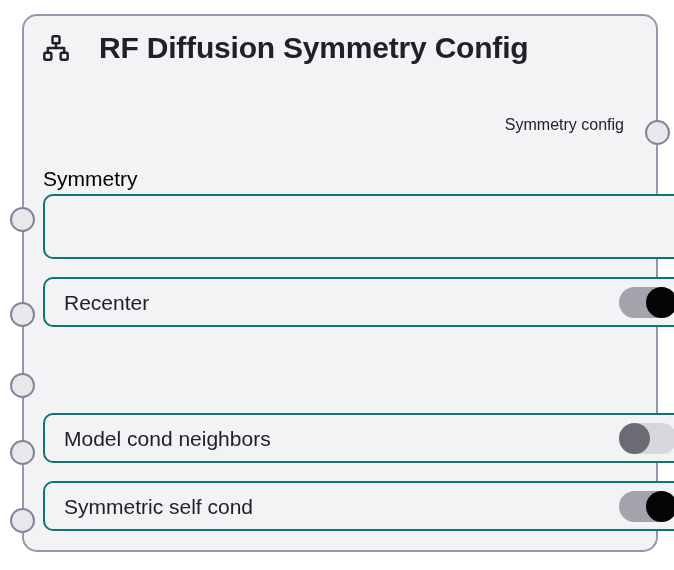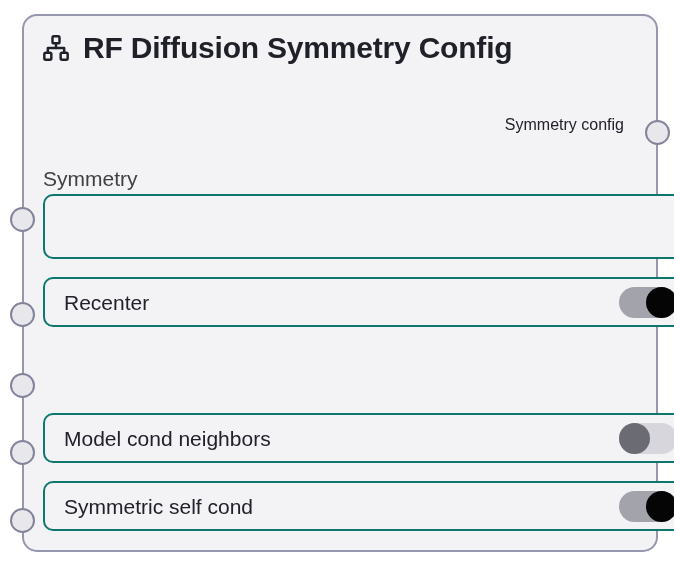--- a/index.html
+++ b/index.html
@@ -29,21 +29,21 @@
     border-radius: 15px;
   }
 
   
   .node-header {
     position: absolute;
     left: 18px;
     top: 17px;
     display: flex;
     align-items: center;
-    gap: 13px;
+    gap: 29px;
   }
   .node-icon {
     width: 28px;
     height: 28px;
     display: block;
     flex: 0 0 auto;
   }
   .node-title {
     font-size: 30px;
     font-weight: 600;
@@ -88,21 +88,21 @@
   .port.in-radius    { top: 357px; }
   .port.in-neighbors { top: 424px; }
   .port.in-selfcond  { top: 492px; }
 
   
   .field-label {
     position: absolute;
     left: 19px;
     top: 152px;
     font-size: 21px;
-    color: #404040;
+    color: #000000;
     line-height: 1;
   }
 
   
   .field {
     position: absolute;
     left: 19px;
     width: 652px;
     box-sizing: border-box;
     background: #f3f3f6;

